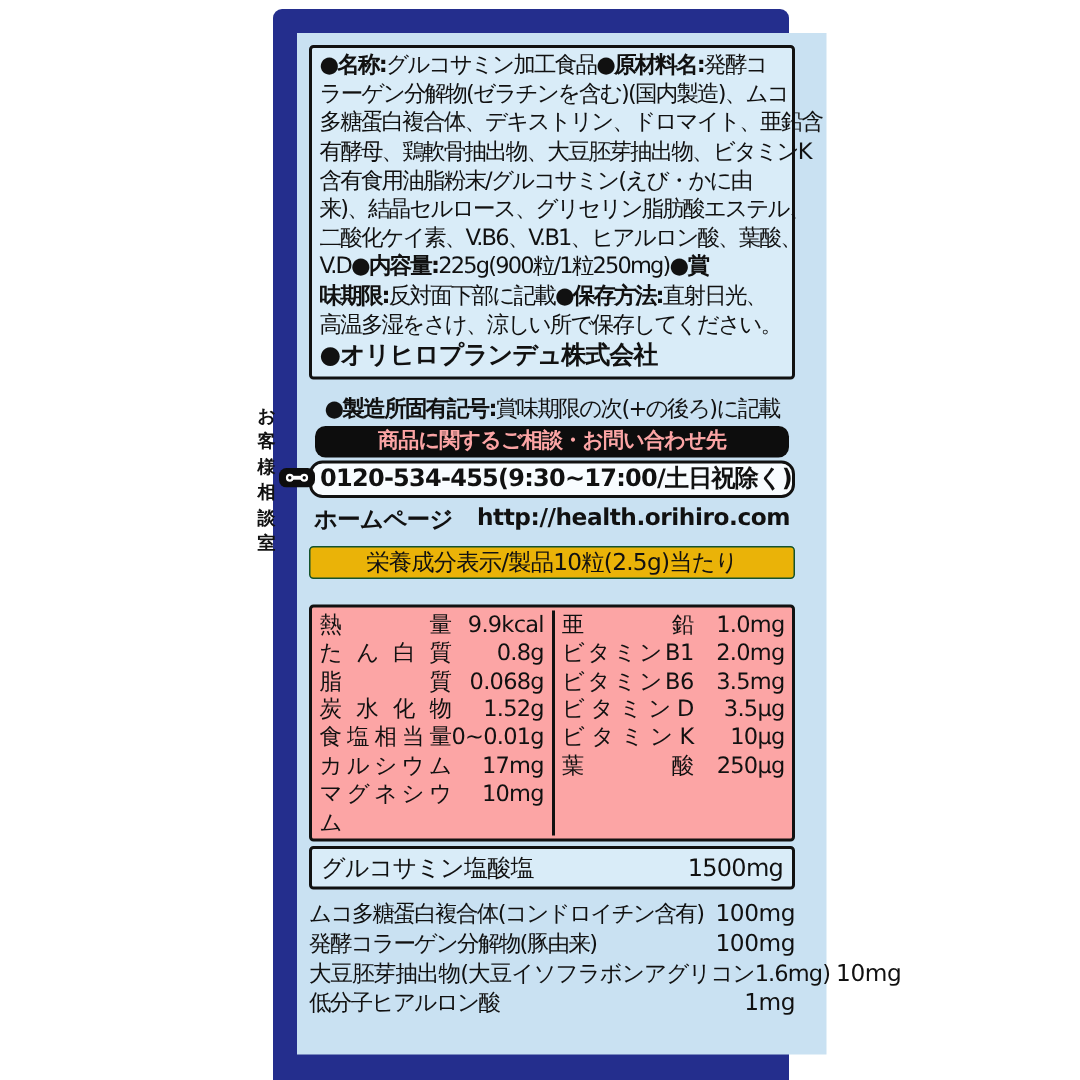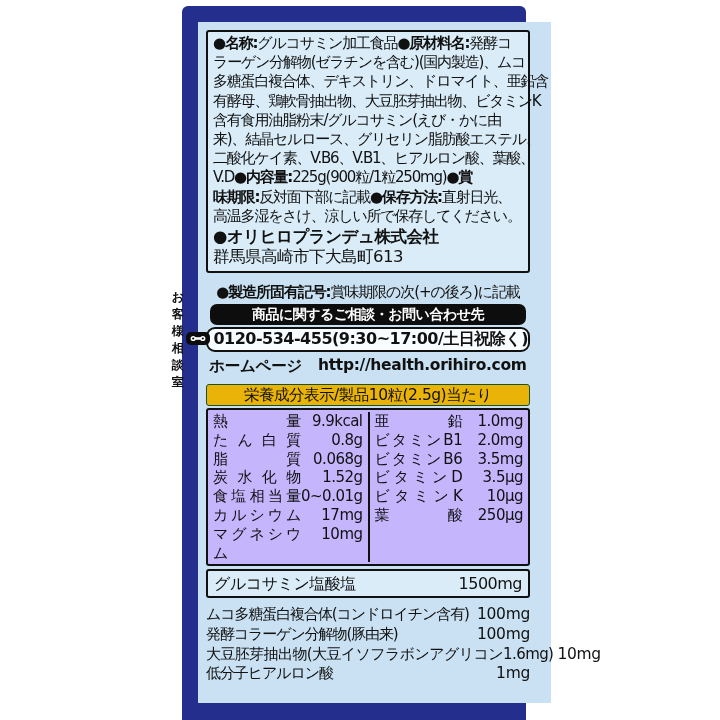--- a/index.html
+++ b/index.html
@@ -27,21 +27,21 @@
   .company{font-size:16.5px;font-weight:bold;line-height:21px;letter-spacing:-0.5px;white-space:nowrap;}
   .address{font-size:16.5px;line-height:20px;letter-spacing:-0.5px;white-space:nowrap;}
 
   .factory-line{
     margin-top:9px;text-align:center;font-size:15px;line-height:20px;
     letter-spacing:-1.1px;white-space:nowrap;
   }
 
   
   .contact-bar{
-    margin:2px 4px 0 4px;background:#0d0d0d;color:#ffffff;border-radius:7px;
+    margin:2px 4px 0 4px;background:#0d0d0d;color:#fca5a5;border-radius:7px;
     height:21px;line-height:21px;text-align:center;font-size:14px;font-weight:bold;
     letter-spacing:-0.5px;
   }
   .contact-box{
     margin-top:2px;border:2.5px solid #111;border-radius:9px;background:#f8fcff;
     height:21px;display:flex;align-items:center;justify-content:flex-end;gap:3px;
   }
   .dept{font-size:12px;font-weight:bold;letter-spacing:-0.5px;}
   .phone{font-size:16px;font-weight:bold;letter-spacing:-0.5px;white-space:nowrap;}
   .homepage{
@@ -51,21 +51,21 @@
 
   
   .sec-header{
     border:1px solid #14532d;border-radius:3px;background:#eab308;
     text-align:center;font-size:15.5px;font-weight:normal;height:20px;line-height:20px;
     letter-spacing:-0.5px;
   }
   .mt7{margin-top:7px;} .mt12{margin-top:12px;}
 
   .ntable{
-    margin-top:2px;border:2px solid #111;border-radius:3px;background:#c4b5fd;
+    margin-top:17px;border:2px solid #111;border-radius:3px;background:#fca5a5;
     display:flex;padding:2px 0;
   }
   .ncol{flex:1;padding:0 5px;}
   .ncol.left{border-right:2px solid #111;}
   .nrow{display:flex;line-height:18.8px;font-size:15px;letter-spacing:-0.3px;}
   .nlabel{width:88px;text-align:justify;text-align-last:justify;}
   .nval{flex:1;text-align:right;letter-spacing:-0.5px;white-space:nowrap;}
 
   .main-box{
     margin-top:3px;border:2px solid #111;border-radius:3px;background:#d9ecf8;
@@ -93,21 +93,20 @@
         <div class="pline"><span>ラーゲン分解物(ゼラチンを含む)(国内製造)、ムコ</span></div>
         <div class="pline"><span>多糖蛋白複合体、デキストリン、ドロマイト、亜鉛含</span></div>
         <div class="pline"><span>有酵母、鶏軟骨抽出物、大豆胚芽抽出物、ビタミンK</span></div>
         <div class="pline"><span>含有食用油脂粉末/グルコサミン(えび・かに由</span></div>
         <div class="pline"><span>来)、結晶セルロース、グリセリン脂肪酸エステル、</span></div>
         <div class="pline"><span>二酸化ケイ素、V.B6、V.B1、ヒアルロン酸、葉酸、</span></div>
         <div class="pline"><span>V.D</span><span class="b">●内容量:</span><span>225g(900粒/1粒250mg)</span><span class="b">●賞</span></div>
         <div class="pline"><span class="b">味期限:</span><span>反対面下部に記載</span><span class="b">●保存方法:</span><span>直射日光、</span></div>
         <div class="pline"><span>高温多湿をさけ、涼しい所で保存してください。</span></div>
         <div class="company">●オリヒロプランデュ株式会社</div>
-        <div class="address">群馬県高崎市下大島町613</div>
       </div>
 
       <div class="factory-line"><span class="b">●製造所固有記号:</span><span>賞味期限の次(+の後ろ)に記載</span></div>
 
       <div class="contact-bar">商品に関するご相談・お問い合わせ先</div>
 
       <div class="contact-box">
         <span class="dept">お客様相談室</span>
         <span class="phone-icon">
           <svg width="24" height="13" viewBox="0 0 24 13">

